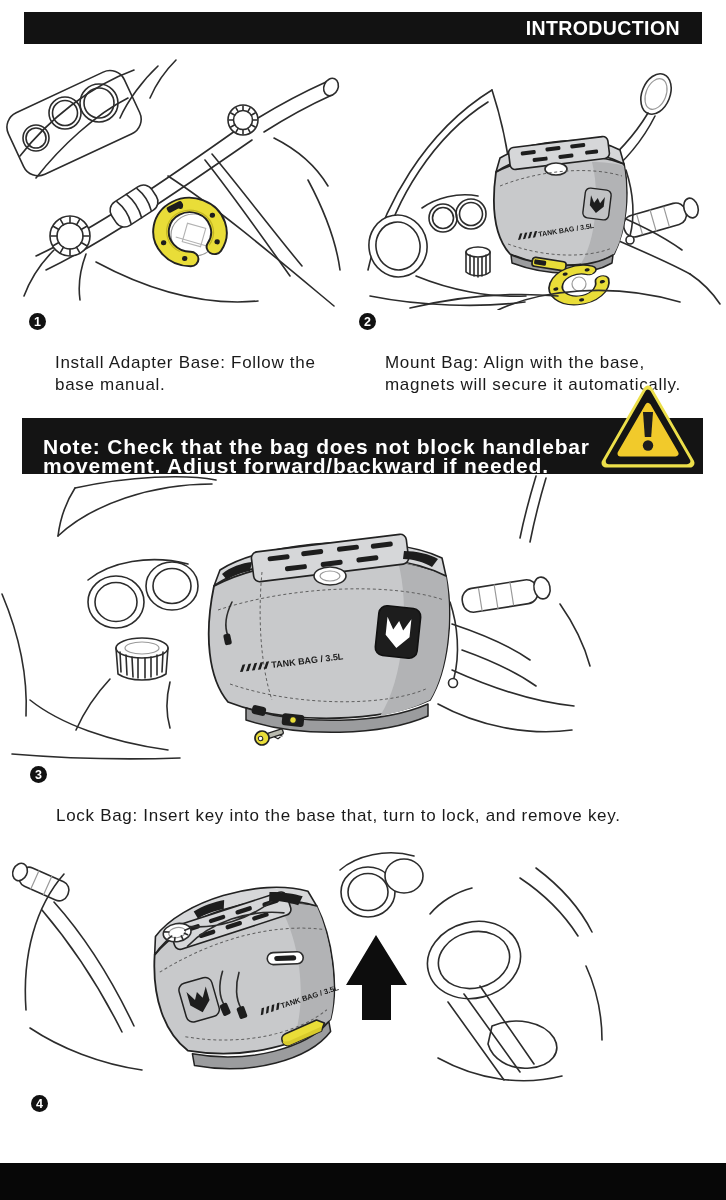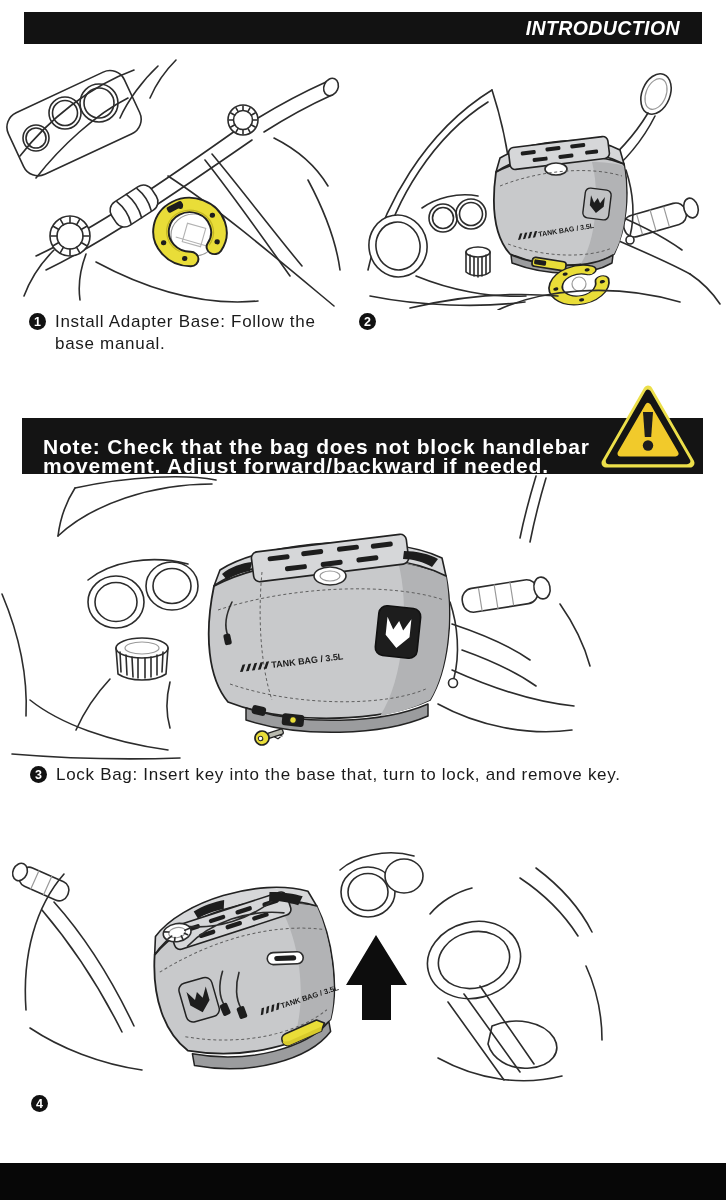--- a/index.html
+++ b/index.html
@@ -1,26 +1,26 @@
 <!DOCTYPE html>
 <html><head>
 <meta charset="utf-8">
 <style>
   html,body{margin:0;padding:0;background:#fff;}
   .page{position:relative;width:726px;height:1200px;background:#ffffff;overflow:hidden;
         font-family:"Liberation Sans",sans-serif;color:#1a1a1a;}
   .intro-bar{position:absolute;left:24px;top:12px;width:678px;height:32px;background:#121212;
              display:flex;align-items:center;justify-content:flex-end;}
-  .intro-bar span{color:#ffffff;font-weight:bold;font-size:19.5px;letter-spacing:.4px;padding-right:22px;font-style:italic;}
+  .intro-bar span{color:#ffffff;font-weight:bold;font-size:19.5px;letter-spacing:.4px;padding-right:22px;}
   svg{position:absolute;}
   .caption{position:absolute;display:flex;align-items:flex-start;}
   .stepnum{flex:0 0 auto;width:17px;height:17px;border-radius:50%;background:#111;color:#fff;
            font-size:12.5px;font-weight:bold;display:flex;align-items:center;justify-content:center;
            margin-right:9px;margin-top:2px;letter-spacing:0;}
-  .steptext{font-size:17px;line-height:22px;white-space:pre-line;letter-spacing:.7px;}
+  .steptext{font-size:17px;line-height:22px;white-space:pre-line;letter-spacing:.7px;margin-top:41px;}
   .notebar{position:absolute;left:22px;top:418px;width:681px;height:56px;background:#141414;
            display:flex;align-items:center;}
   .notetext{color:#fff;font-weight:bold;font-size:21px;line-height:19.5px;padding-left:21px;
             white-space:pre-line;letter-spacing:.8px;margin-top:20px;}
   .bottom-band{position:absolute;left:0;top:1163px;width:726px;height:37px;background:#070707;}
   
   .ln{fill:none;stroke:#2c2c2c;stroke-width:1.6;stroke-linecap:round;stroke-linejoin:round}
   .lt{fill:none;stroke:#9a9a9a;stroke-width:1.2;stroke-linecap:round;stroke-linejoin:round}
   .bag{fill:#c8c9cb;stroke:#222;stroke-width:1.8;stroke-linejoin:round}
   .lid{fill:#d6d7d9;stroke:#222;stroke-width:1.6;stroke-linejoin:round}
@@ -212,20 +212,22 @@
     <path class="ln" d="M60,250 C110,238 160,234 208,238"></path>
   </svg>
 
   <div class="caption" style="left:29px;top:311px;width:300px;">
     <span class="stepnum">1</span>
     <span class="steptext">Install Adapter Base: Follow the
 base manual.</span>
   </div>
   <div class="caption" style="left:359px;top:311px;width:340px;">
     <span class="stepnum">2</span>
+    <span class="steptext">Mount Bag: Align with the base,
+magnets will secure it automatically.</span>
   </div>
 
   <div class="notebar">
     <div class="notetext">Note: Check that the bag does not block handlebar
 movement. Adjust forward/backward if needed.</div>
   </div>
 
   <svg style="left:598px;top:382px;" width="100" height="92" viewBox="0 0 100 92">
     <g stroke-linejoin="round">
       <path d="M50,8 L92,81 L8,81 Z" fill="#ecdf4a" stroke="#ecdf4a" stroke-width="9"></path>

